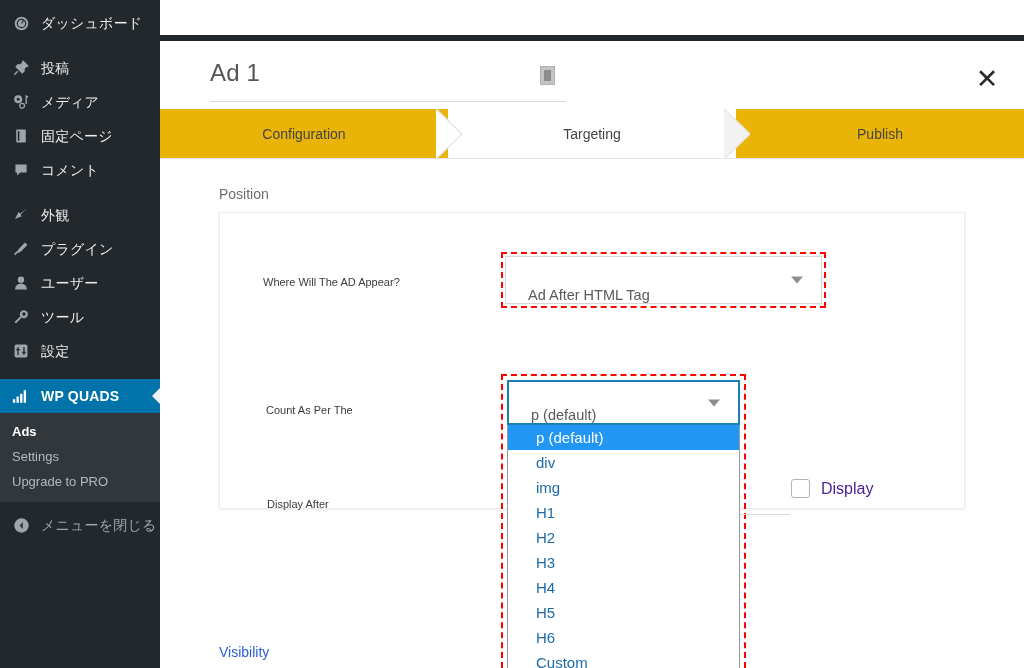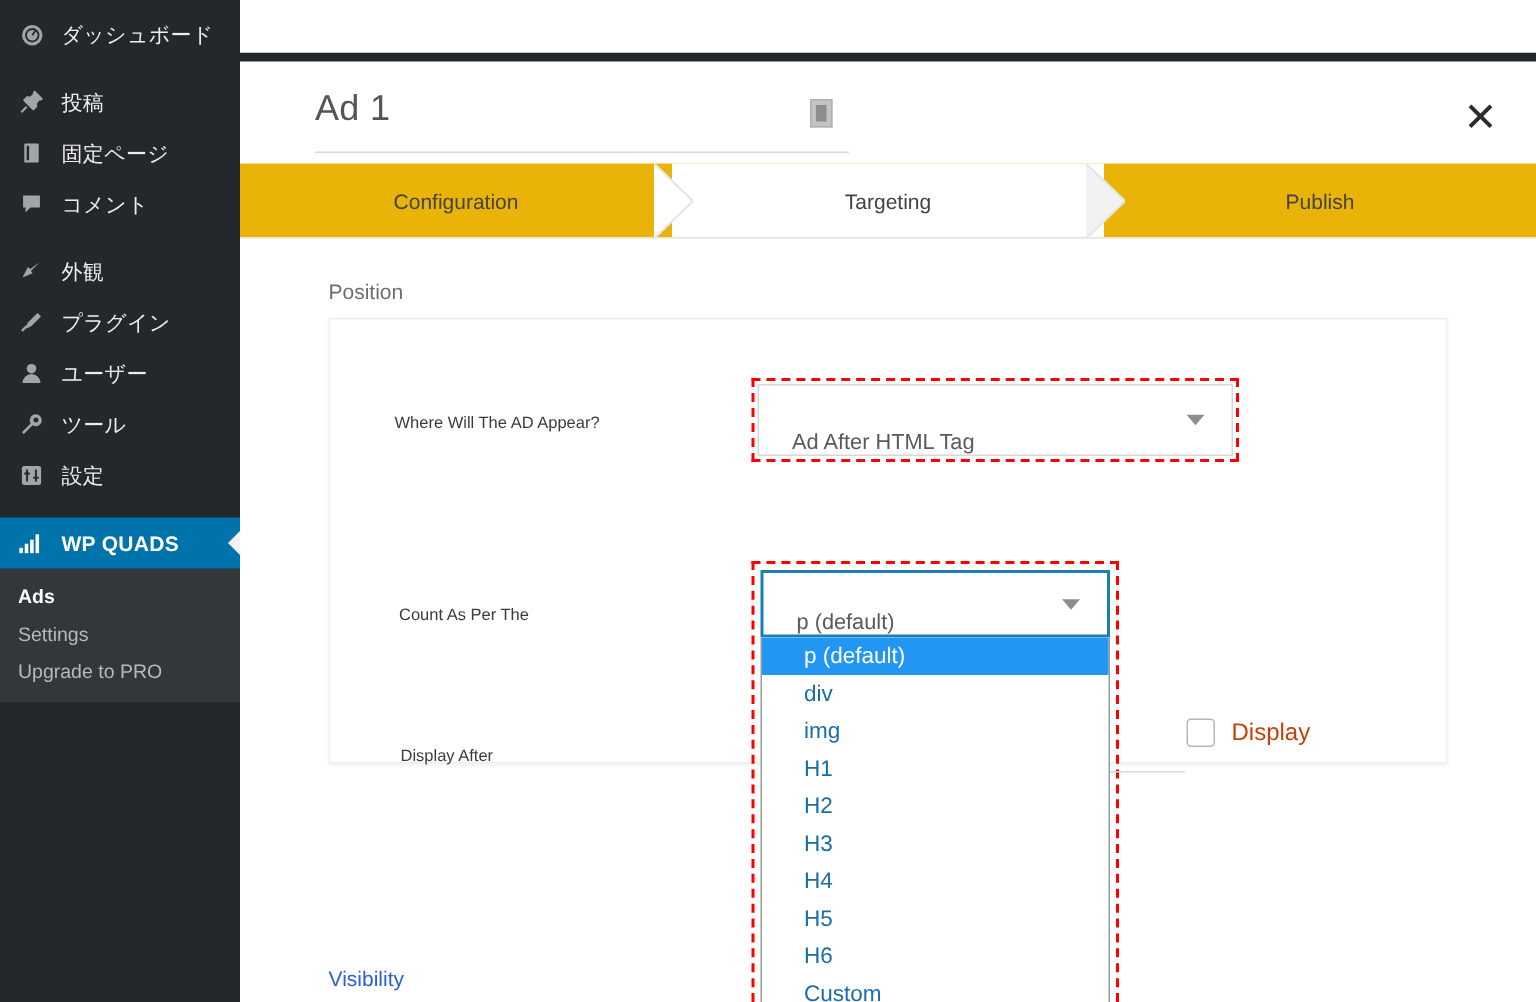--- a/index.html
+++ b/index.html
@@ -221,21 +221,21 @@
     position: absolute;
     display: flex; align-items: center;
     cursor: pointer;
   }
   .cbox {
     width: 19px; height: 19px;
     border: 1px solid #b5b5b5; border-radius: 3px;
     background: #fff;
     margin-right: 11px;
   }
-  .cbox-label { font-size: 16px; color: #c2410c; }
+  .cbox-label { font-size: 16px; color: #4c1d95; }
 </style>
 </head>
 <body>
 
 <div id="root">
 
   <nav id="wp-sidebar">
     <div class="wp-topbar"></div>
 
     <div class="wp-menu-item">
@@ -254,20 +254,31 @@
 
     <div class="wp-menu-item">
       <span class="wp-ico">
         <svg width="16" height="16" viewBox="0 0 20 20">
             <path d="M12.5 1.5 L18.5 7.5 L15.8 8.3 L13.5 11.3 L14 13.5 L11.5 16 L4 8.5 L6.5 6 L8.7 6.5 L11.7 4.2 Z M6 14 L1.5 18.5" stroke="#a0a5aa" stroke-width="1.8" fill="#a0a5aa" stroke-linejoin="round"></path>
           </svg>
       </span>
       <span class="wp-label">投稿</span>
     </div>
 
+    <div class="wp-menu-item">
+      <span class="wp-ico">
+        <svg width="16" height="16" viewBox="0 0 20 20">
+            <circle cx="6.5" cy="6.5" r="5" fill="#a0a5aa"></circle>
+            <circle cx="6.5" cy="6.5" r="1.8" fill="#23282d"></circle>
+            <path d="M13 2 h5 v10 h-5z" fill="none"></path>
+            <path d="M13.5 12.5 a3 3 0 1 0 0.1 0.1 M16.5 12.5 V2.5 L19 3.5" stroke="#a0a5aa" stroke-width="1.7" fill="none"></path>
+          </svg>
+      </span>
+      <span class="wp-label">メディア</span>
+    </div>
 
     <div class="wp-menu-item">
       <span class="wp-ico">
         <svg width="16" height="16" viewBox="0 0 20 20">
             <rect x="4" y="2" width="12" height="16" rx="1" fill="#a0a5aa"></rect>
             <rect x="6" y="4" width="2" height="12" fill="#23282d"></rect>
           </svg>
       </span>
       <span class="wp-label">固定ページ</span>
     </div>
@@ -349,20 +360,29 @@
       <span class="wp-label" style="font-weight:600">WP QUADS</span>
       <span class="wp-arrow"></span>
     </div>
 
     <div class="wp-sub">
       <div class="wp-sub-item current">Ads</div>
       <div class="wp-sub-item">Settings</div>
       <div class="wp-sub-item">Upgrade to PRO</div>
     </div>
 
+    <div class="wp-collapse">
+      <span class="wp-ico">
+        <svg width="17" height="17" viewBox="0 0 20 20">
+            <circle cx="10" cy="10" r="8.5" fill="#a0a5aa"></circle>
+            <path d="M11.6 6 L7.6 10 L11.6 14 Z" fill="#32373c"></path>
+          </svg>
+      </span>
+      <span class="wp-label">メニューを閉じる</span>
+    </div>
   </nav>
 
   <section id="main">
     <div id="top-strip"></div>
 
     <header id="modal-header">
       <div id="title-wrap">
         <div id="ad-title">Ad 1</div>
         <div id="title-underline"></div>
       </div>

